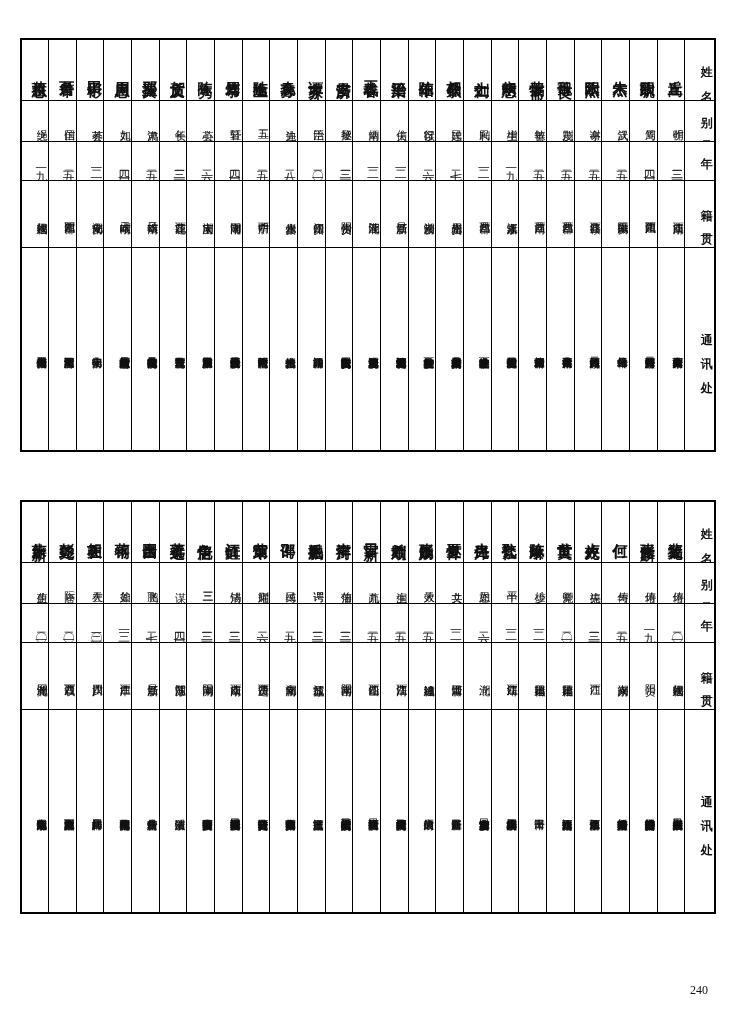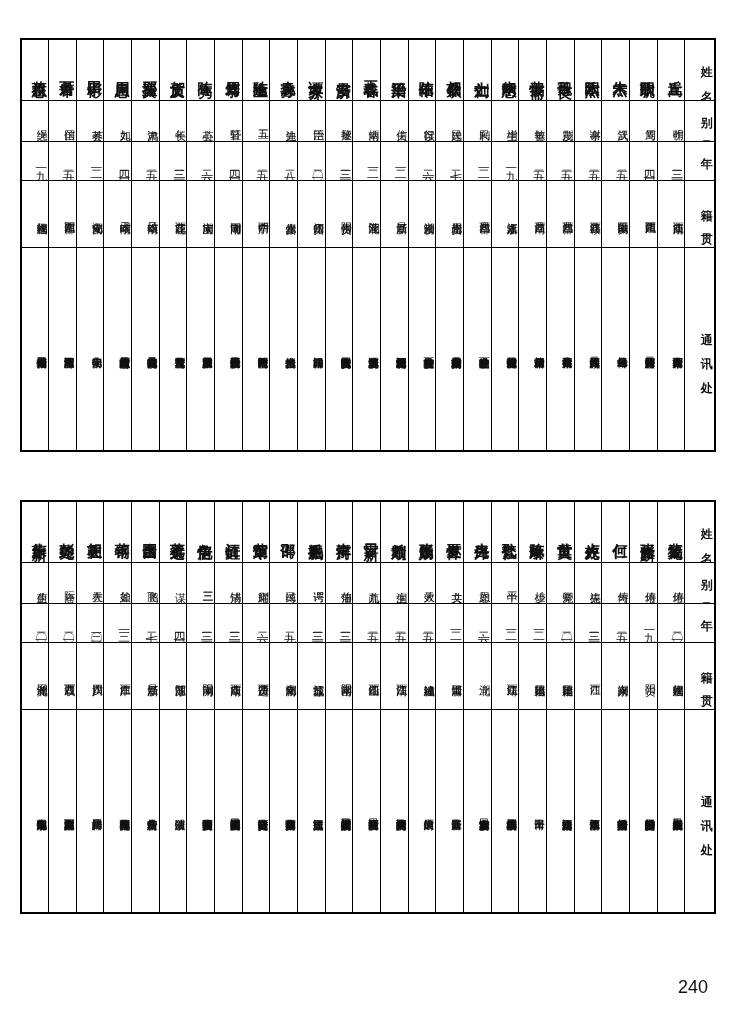--- a/index.html
+++ b/index.html
@@ -43,22 +43,22 @@
   .r-alias td{height:36px;font-size:11px;}
   .r-age td{height:34px;font-size:12px;}
   .r-native td{height:62px;font-size:11px;}
   .r-addr td{height:198px;font-size:10.5px;line-height:1.12;}
   .r-name td.hdr,.r-alias td.hdr,.r-age td.hdr,.r-native td.hdr,.r-addr td.hdr{
     font-size:12px;font-weight:bold;letter-spacing:5px;
   }
   .pagenum{
     position:absolute;
     right:26px;bottom:26px;
-    font-size:18px;
-    font-family:Liberation Sans, sans-serif;
+    font-size:12px;
+    font-family:Liberation Serif, serif;
     color:#111;
   }
 </style>
 </head>
 <body>
 
 <div class="page">
 
   <table class="tbl" id="table-top" style="left:20px;top:38px;width:694px;">
       <colgroup>

